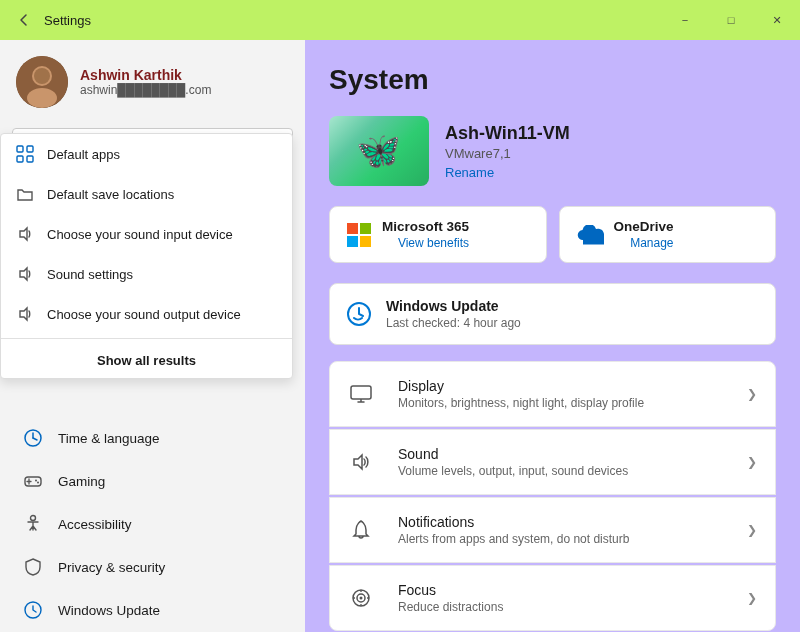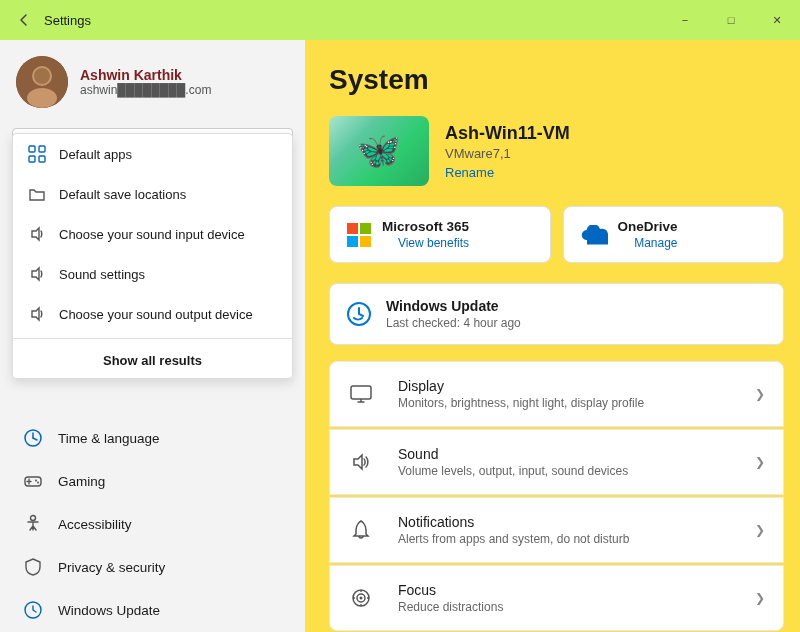--- a/index.html
+++ b/index.html
@@ -130,21 +130,21 @@
       color: #555;
       background: none;
       border: none;
       font-size: 14px;
     }
 
     
     .dropdown {
       position: absolute;
       top: 93px;
-      left: 12px;
+      left: 0;
       right: 12px;
       background: #fff;
       border: 1px solid #ddd;
       border-radius: 4px;
       box-shadow: 0 4px 12px rgba(0,0,0,0.12);
       z-index: 100;
     }
     .dropdown-item {
       display: flex;
       align-items: center;
@@ -204,23 +204,23 @@
       height: 22px;
       display: flex;
       align-items: center;
       justify-content: center;
       flex-shrink: 0;
     }
 
     
     .content {
       flex: 1;
-      background: #fde047;
+      background: #c4b5fd;
       overflow-y: auto;
-      padding: 24px 16px 24px 24px;
+      padding: 24px 24px 24px 24px;
     }
     .content::-webkit-scrollbar { width: 6px; }
     .content::-webkit-scrollbar-thumb { background: #ccc; border-radius: 3px; }
 
     .page-title {
       font-size: 28px;
       font-weight: 600;
       color: #1a1a1a;
       margin-bottom: 20px;
     }

